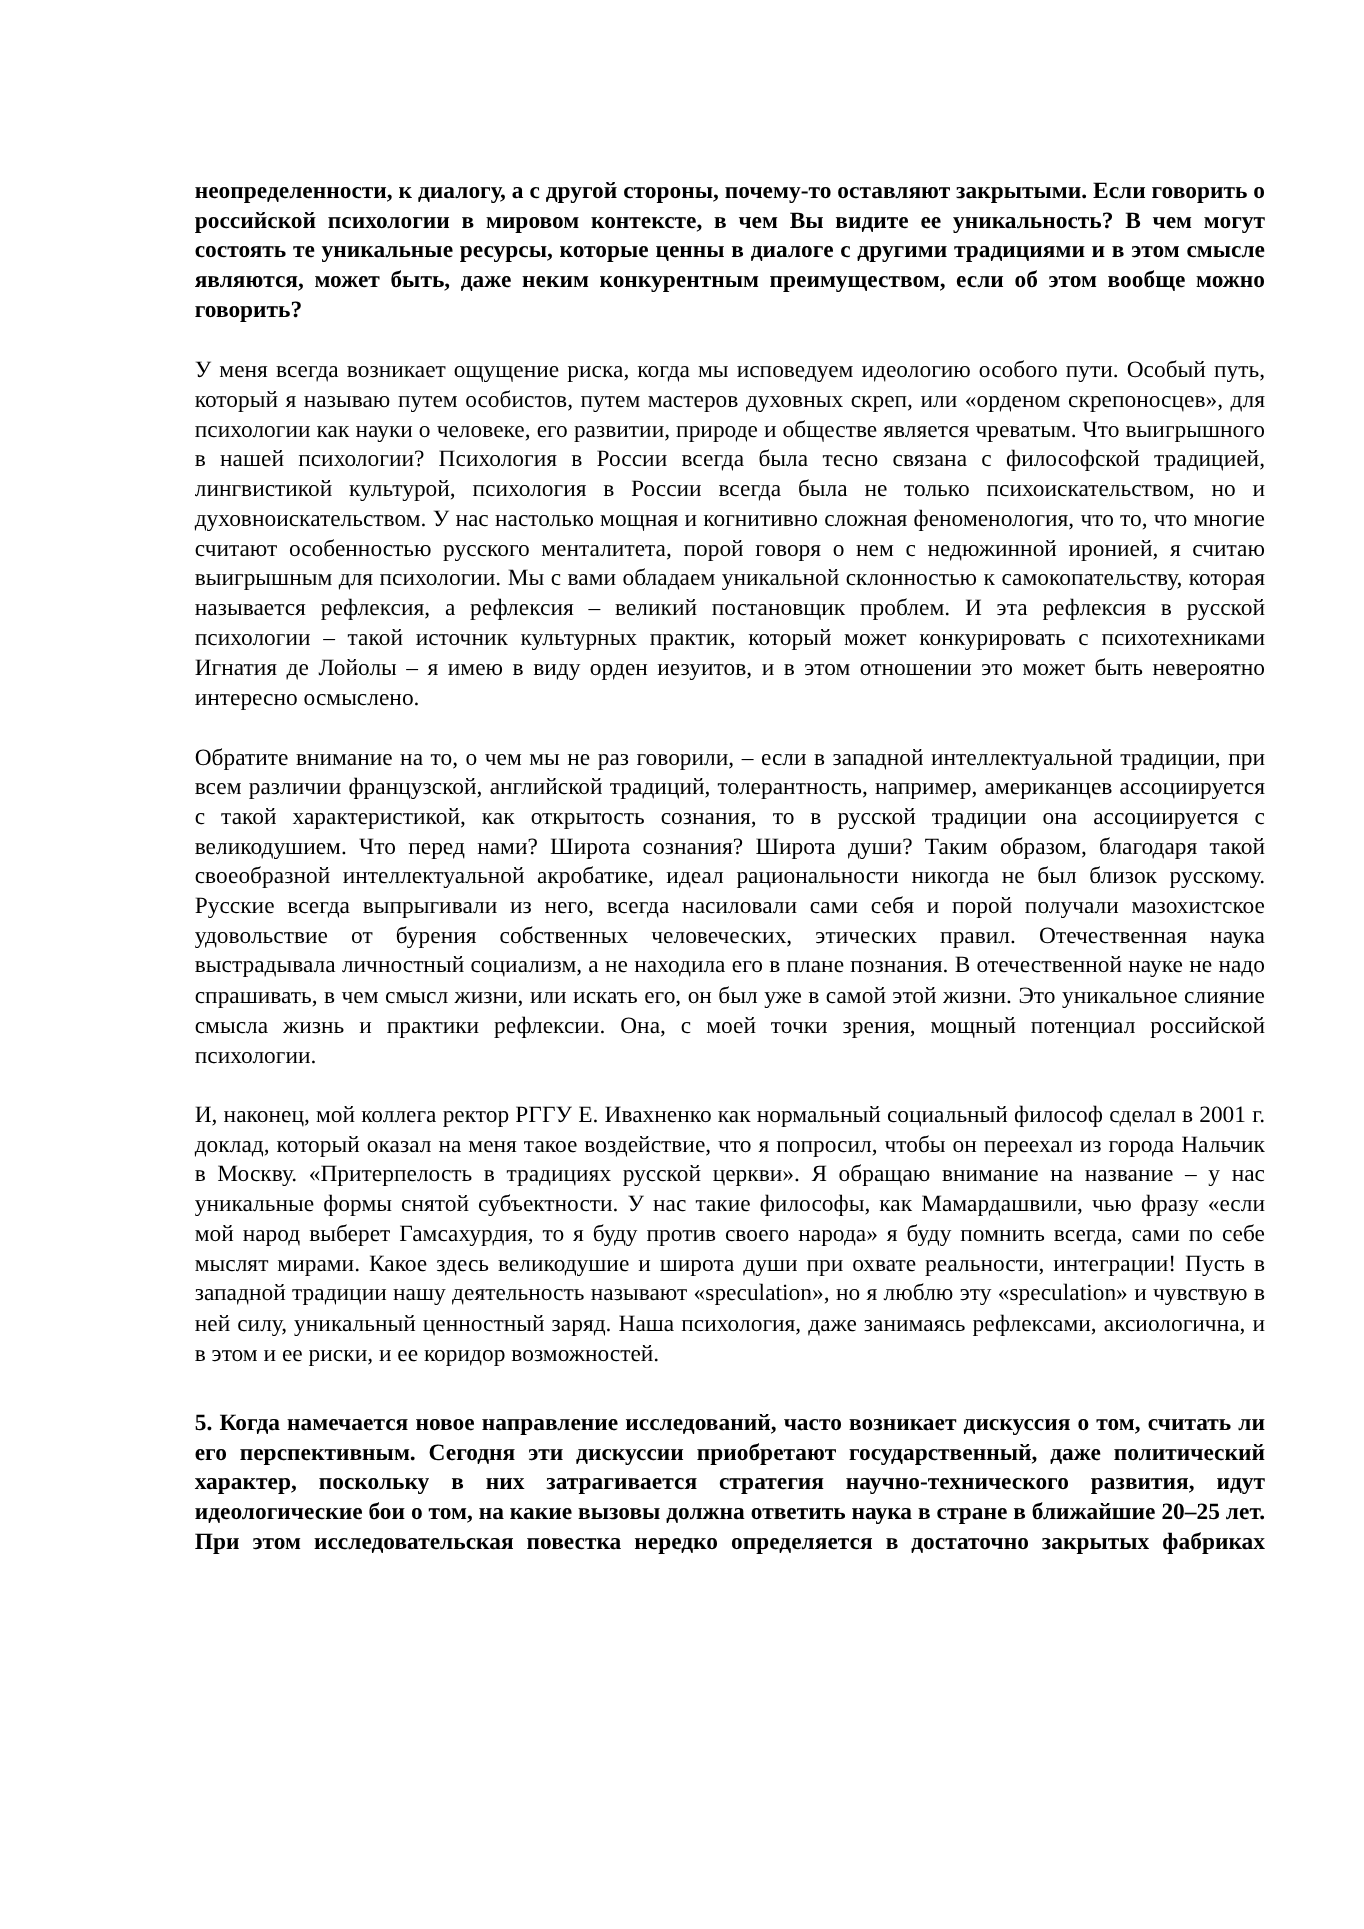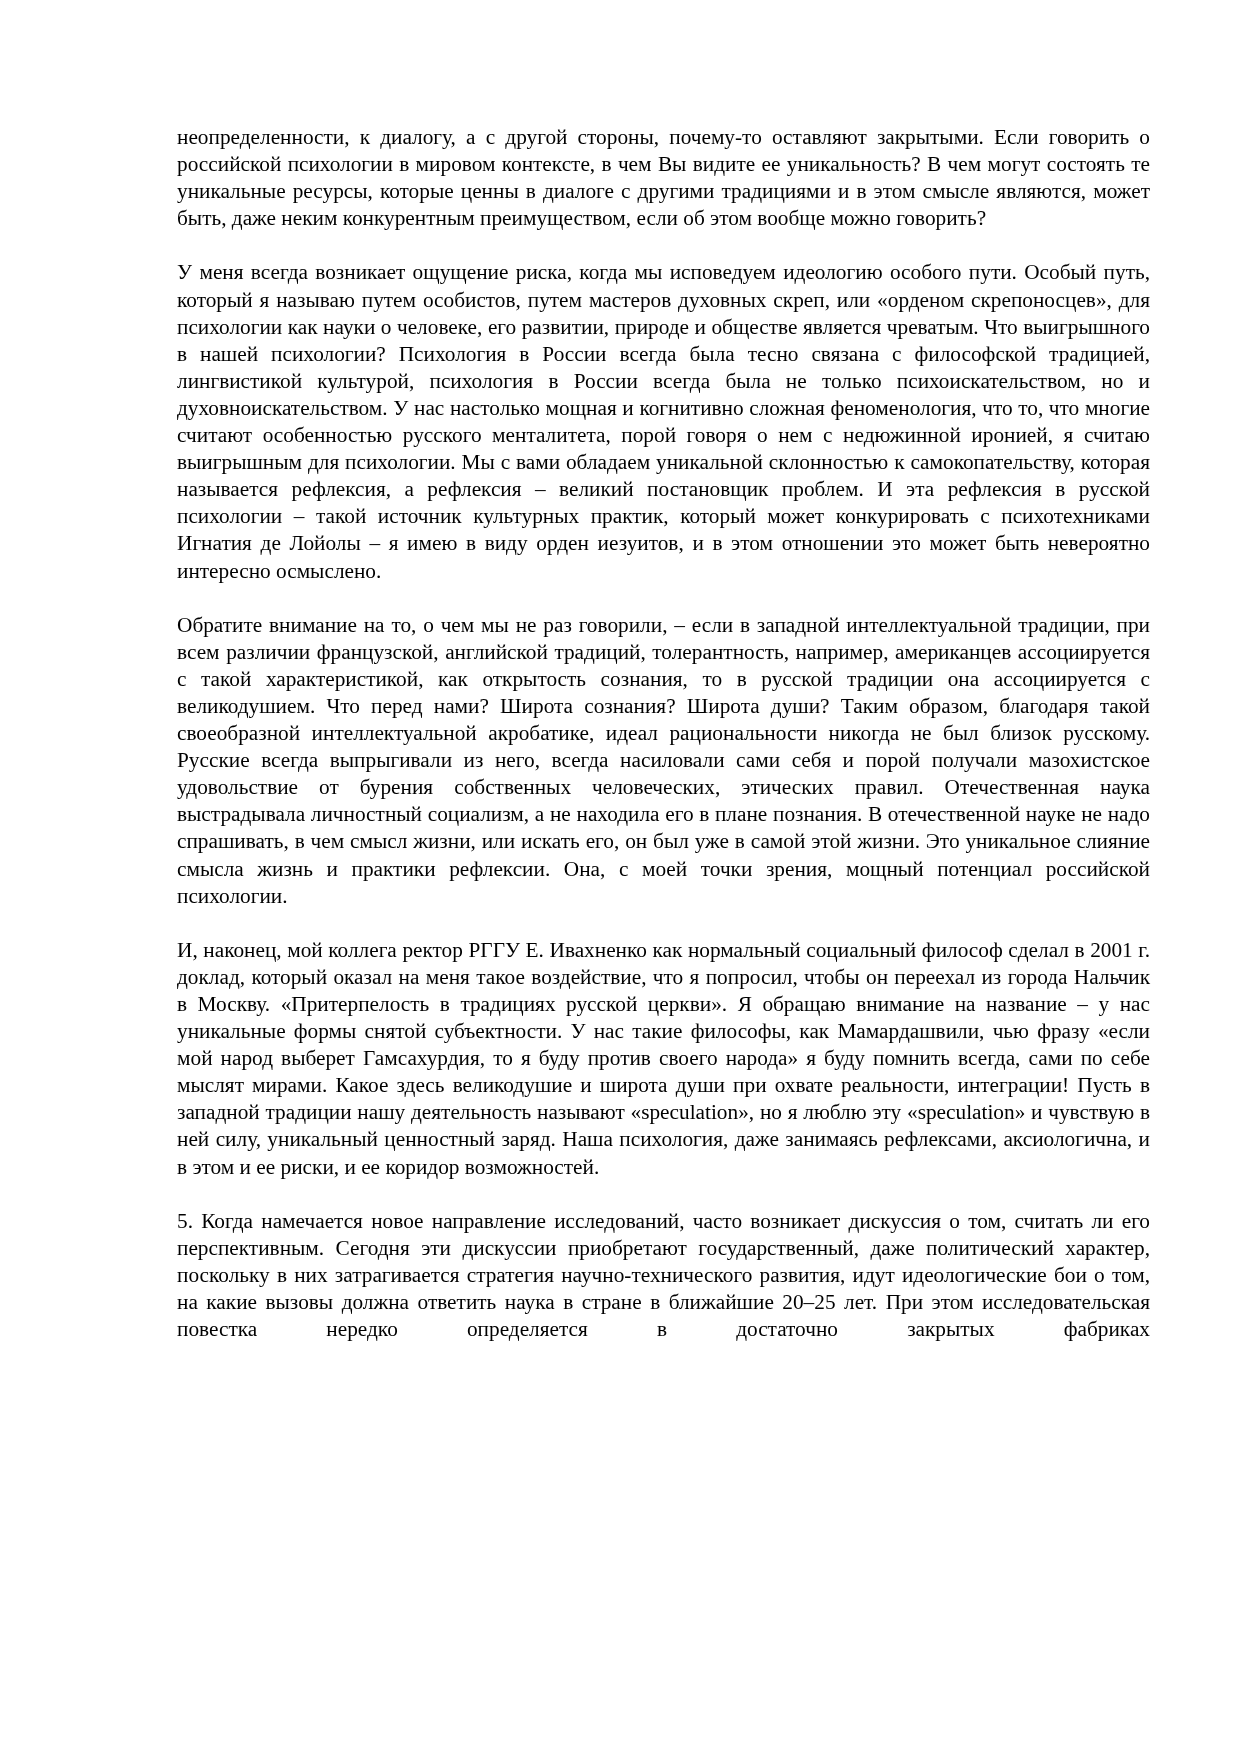--- a/index.html
+++ b/index.html
@@ -12,21 +12,21 @@
     font-family: "Liberation Serif", "DejaVu Serif", serif;
     font-size: 21.3px;
     line-height: 27.1px;
     color: #000000;
   }
   .para {
     margin: 0 0 27.1px 0;
     text-align: justify;
     hyphens: none;
   }
-  .bold { font-weight: normal; }
+  .bold { font-weight: bold; margin-top: 36px; }
 </style>
 </head>
 <body>
 
 <div class="page">
   <p class="para bold">неопределенности, к диалогу, а с другой стороны, почему-то оставляют закрытыми. Если говорить о российской психологии в мировом контексте, в чем Вы видите ее уникальность? В чем могут состоять те уникальные ресурсы, которые ценны в диалоге с другими традициями и в этом смысле являются, может быть, даже неким конкурентным преимуществом, если об этом вообще можно говорить?</p>
   <p class="para">У меня всегда возникает ощущение риска, когда мы исповедуем идеологию особого пути. Особый путь, который я называю путем особистов, путем мастеров духовных скреп, или «орденом скрепоносцев», для психологии как науки о человеке, его развитии, природе и обществе является чреватым. Что выигрышного в нашей психологии? Психология в России всегда была тесно связана с философской традицией, лингвистикой культурой, психология в России всегда была не только психоискательством, но и духовноискательством. У нас настолько мощная и когнитивно сложная феноменология, что то, что многие считают особенностью русского менталитета, порой говоря о нем с недюжинной иронией, я считаю выигрышным для психологии. Мы с вами обладаем уникальной склонностью к самокопательству, которая называется рефлексия, а рефлексия – великий постановщик проблем. И эта рефлексия в русской психологии – такой источник культурных практик, который может конкурировать с психотехниками Игнатия де Лойолы – я имею в виду орден иезуитов, и в этом отношении это может быть невероятно интересно осмыслено.</p>
   <p class="para">Обратите внимание на то, о чем мы не раз говорили, – если в западной интеллектуальной традиции, при всем различии французской, английской традиций, толерантность, например, американцев ассоциируется с такой характеристикой, как открытость сознания, то в русской традиции она ассоциируется с великодушием. Что перед нами? Широта сознания? Широта души? Таким образом, благодаря такой своеобразной интеллектуальной акробатике, идеал рациональности никогда не был близок русскому. Русские всегда выпрыгивали из него, всегда насиловали сами себя и порой получали мазохистское удовольствие от бурения собственных человеческих, этических правил. Отечественная наука выстрадывала личностный социализм, а не находила его в плане познания. В отечественной науке не надо спрашивать, в чем смысл жизни, или искать его, он был уже в самой этой жизни. Это уникальное слияние смысла жизнь и практики рефлексии. Она, с моей точки зрения, мощный потенциал российской психологии.</p>
   <p class="para">И, наконец, мой коллега ректор РГГУ Е. Ивахненко как нормальный социальный философ сделал в 2001 г. доклад, который оказал на меня такое воздействие, что я попросил, чтобы он переехал из города Нальчик в Москву. «Притерпелость в традициях русской церкви». Я обращаю внимание на название – у нас уникальные формы снятой субъектности. У нас такие философы, как Мамардашвили, чью фразу «если мой народ выберет Гамсахурдия, то я буду против своего народа» я буду помнить всегда, сами по себе мыслят мирами. Какое здесь великодушие и широта души при охвате реальности, интеграции! Пусть в западной традиции нашу деятельность называют «speculation», но я люблю эту «speculation» и чувствую в ней силу, уникальный ценностный заряд. Наша психология, даже занимаясь рефлексами, аксиологична, и в этом и ее риски, и ее коридор возможностей.</p>
   <p class="para bold" style="text-align-last: justify;">5. Когда намечается новое направление исследований, часто возникает дискуссия о том, считать ли его перспективным. Сегодня эти дискуссии приобретают государственный, даже политический характер, поскольку в них затрагивается стратегия научно-технического развития, идут идеологические бои о том, на какие вызовы должна ответить наука в стране в ближайшие 20–25 лет. При этом исследовательская повестка нередко определяется в достаточно закрытых фабриках</p>

